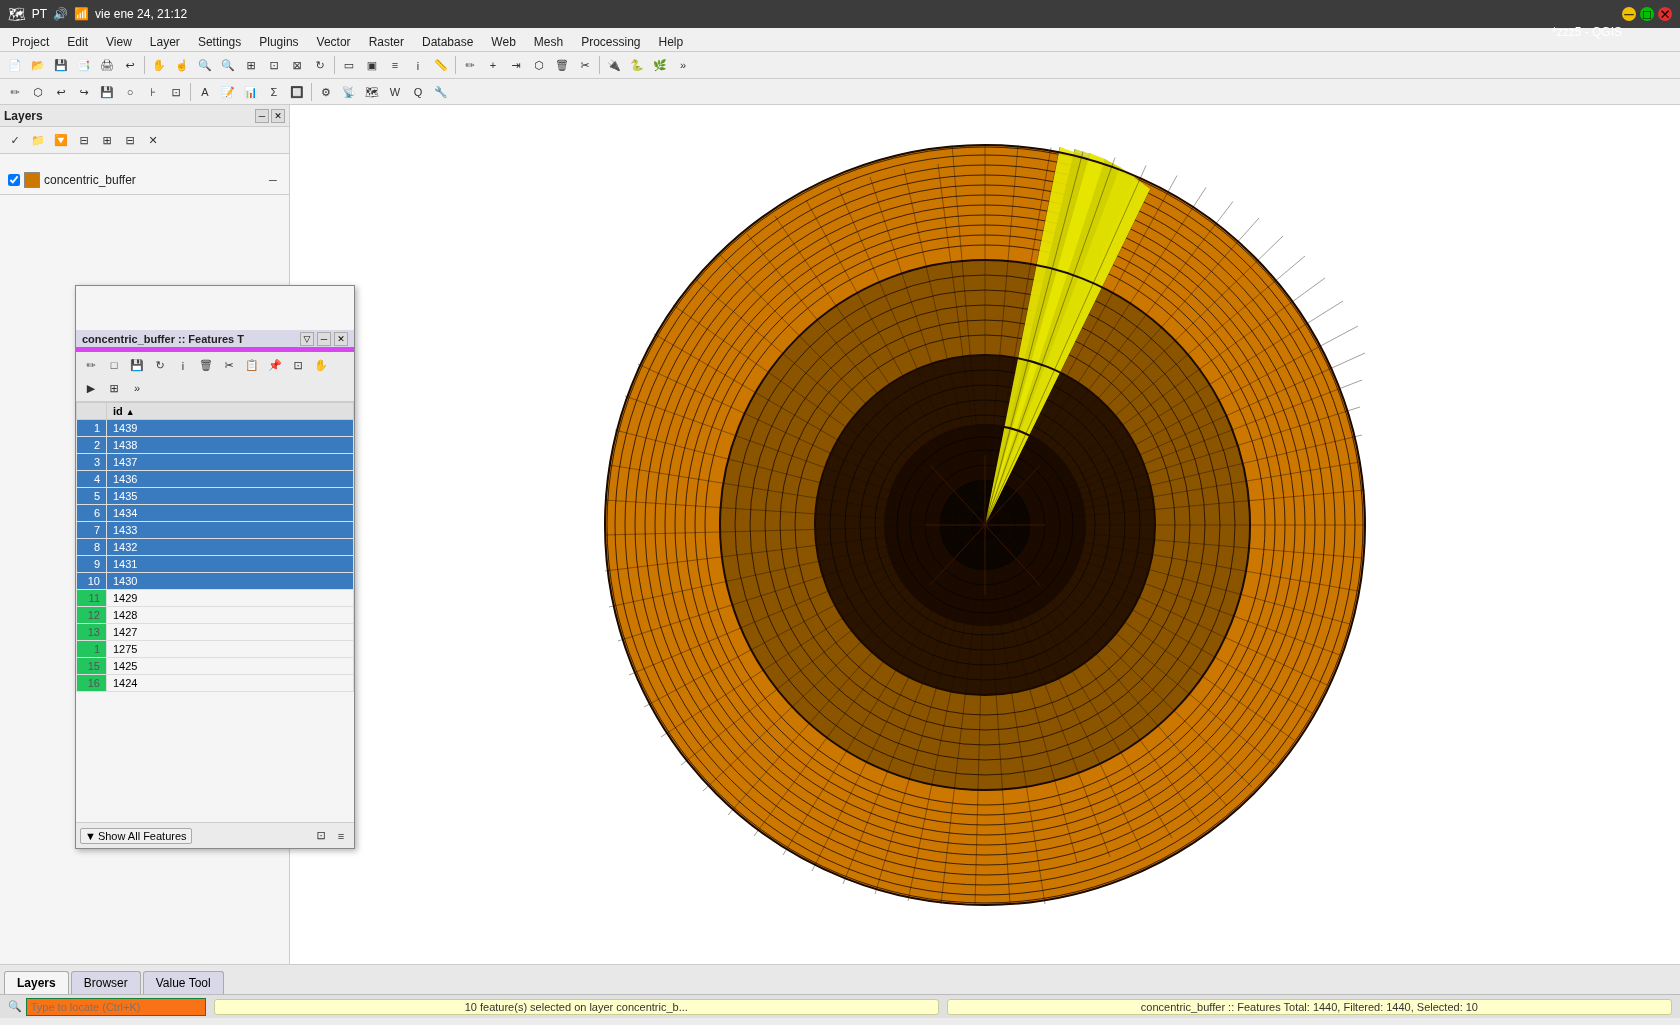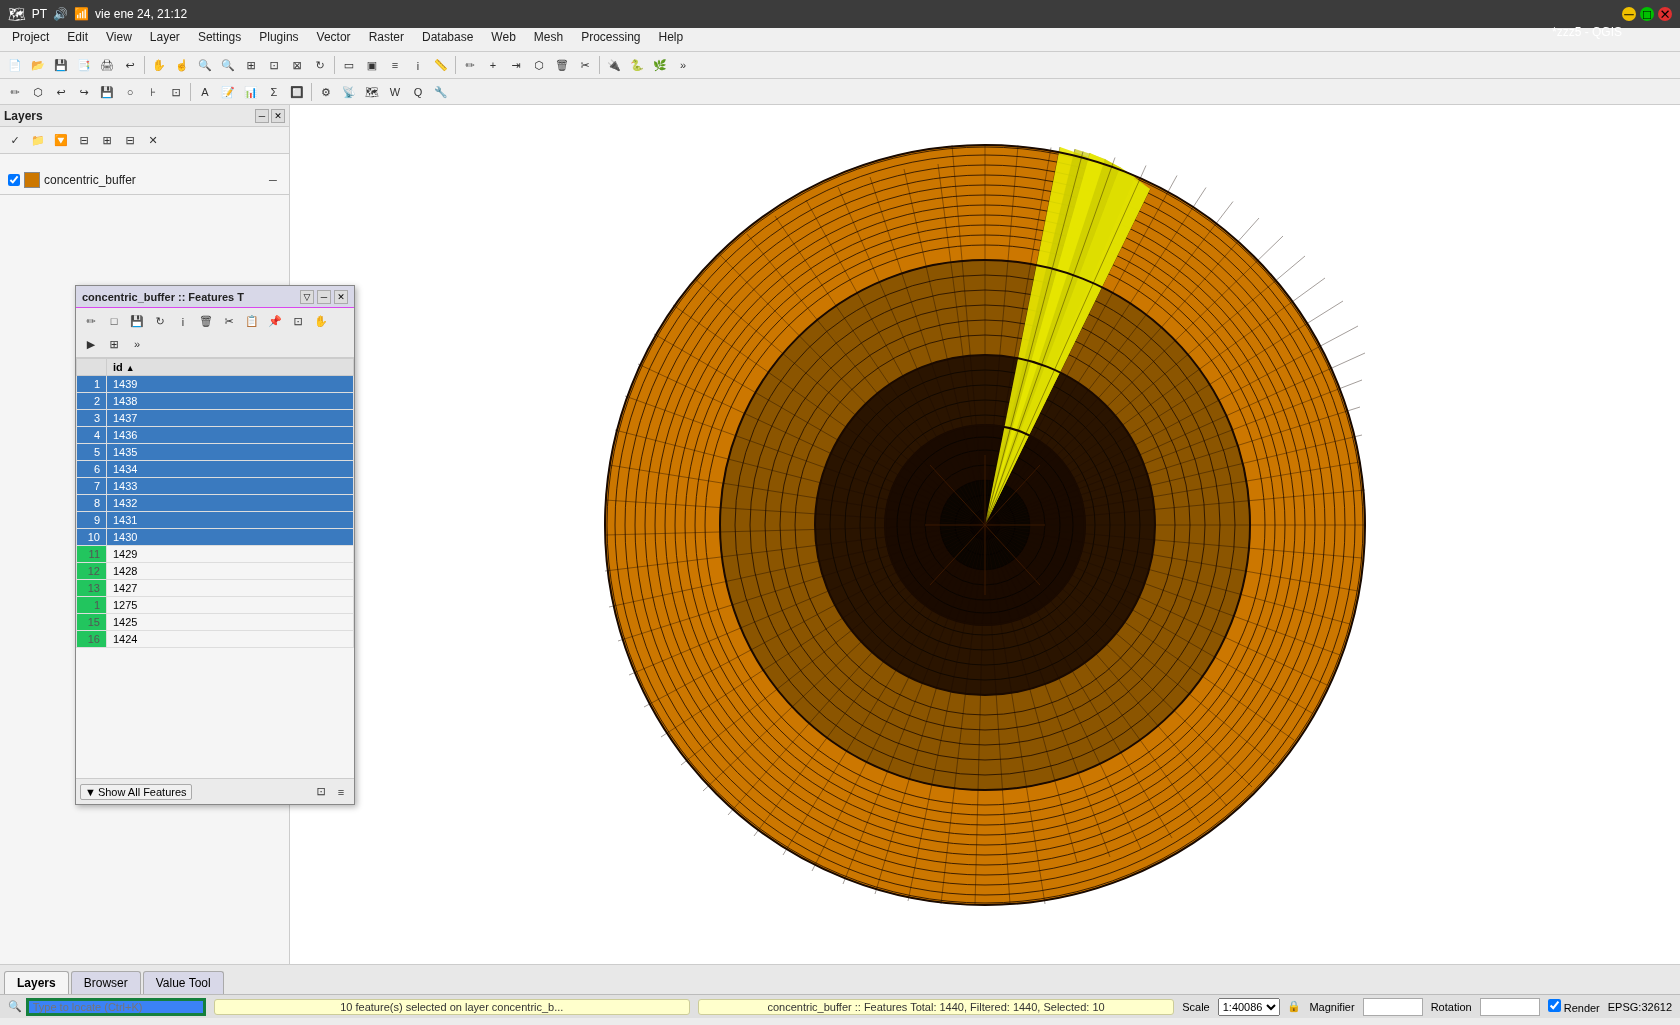--- a/index.html
+++ b/index.html
@@ -11,21 +11,21 @@
       display: flex; align-items: center; justify-content: space-between;
       padding: 0 8px; color: #fff; font-size: 12px;
     }
     #titlebar .title { flex: 1; text-align: right; margin-top: 35px; }
     #titlebar .win-controls { display: flex; gap: 4px; }
     #titlebar .win-btn { width: 14px; height: 14px; border-radius: 50%; border: none; cursor: pointer; }
 
     
     #menubar {
       width: 100%; height: 24px; background: #f0f0f0;
-      display: flex; align-items: flex-start; padding: 0 4px;
+      display: flex; align-items: flex-end; padding: 0 4px;
       border-bottom: 1px solid #ccc; gap: 2px;
     }
     .menu-item {
       padding: 2px 8px; cursor: pointer; font-size: 12px; color: #222;
       border-radius: 2px;
     }
 
     
     .toolbar {
       width: 100%; background: #f0f0f0;
@@ -84,21 +84,21 @@
 
     
     #feature-table {
       position: absolute; top: 285px; left: 75px; width: 280px;
       background: #f5f5f5; border: 1px solid #888; box-shadow: 2px 2px 6px rgba(0,0,0,0.3);
       z-index: 10;
     }
     #ft-titlebar {
       display: flex; align-items: center; justify-content: space-between;
       background: #d8d8e8; padding: 2px 6px; height: 22px;
-      border-bottom: 1px solid #d946ef; cursor: move;
+      border-bottom: 5px solid #d946ef; cursor: move; margin-top: 44px;
     }
     #ft-title { font-size: 11px; font-weight: bold; color: #222; }
     #ft-win-btns { display: flex; gap: 3px; }
     .ft-win-btn {
       width: 14px; height: 14px; border: 1px solid #aaa;
       background: #ddd; cursor: pointer; font-size: 9px;
       display: flex; align-items: center; justify-content: center;
     }
     #ft-toolbar {
       display: flex; align-items: center; padding: 2px 4px; gap: 1px;
@@ -138,21 +138,21 @@
     }
     .btab.active { background: #f5f5f5; font-weight: bold; }
 
     
     #statusbar {
       height: 24px; background: #e0e0e0; display: flex; align-items: center;
       padding: 0 8px; gap: 8px; border-top: 1px solid #bbb; font-size: 11px;
     }
     .status-search { display: flex; align-items: center; gap: 4px; }
     .status-input {
-      height: 18px; border: 3px solid #15803d; background: #3b82f6;
+      height: 18px; border: 1px solid #15803d; background: #f97316;
       padding: 0 4px; font-size: 11px; width: 180px;
     }
     .status-msg {
       flex: 1; background: #ffffcc; border: 1px solid #cc9; padding: 1px 6px;
       font-size: 11px; color: #333; text-align: center; border-radius: 3px;
     }
     .status-right { display: flex; align-items: center; gap: 8px; margin-left: auto; }
     .status-select { height: 18px; font-size: 11px; }
     .status-num { width: 60px; height: 18px; border: 1px solid #aaa; background: #fff; padding: 0 2px; font-size: 11px; }
     .render-check { font-size: 11px; }
@@ -572,29 +572,13 @@
   <div class="btab">Value Tool</div>
 </div>
 
 <div id="statusbar">
   <div class="status-search">
     <span>🔍</span>
     <input type="text" class="status-input" placeholder="Type to locate (Ctrl+K)" style="">
   </div>
   <div class="status-msg">10 feature(s) selected on layer concentric_b...</div>
   <div class="status-msg" style="color:#333;font-size:11px;background:#ffffcc;">concentric_buffer :: Features Total: 1440, Filtered: 1440, Selected: 10</div>
-  <div class="status-right">
-    <span>Scale</span>
-    <select class="status-select">
-      <option>1:40086</option>
-    </select>
-    <span>🔒</span>
-    <span>Magnifier</span>
-    <input type="text" class="status-num" style="">
-    <span>Rotation</span>
-    <input type="text" class="status-num" style="">
-    <label class="render-check">
-      <input type="checkbox" checked="" style="">
-      <span>Render</span>
-    </label>
-    <span>EPSG:32612</span>
-  </div>
 </div>
 
 </body></html>

